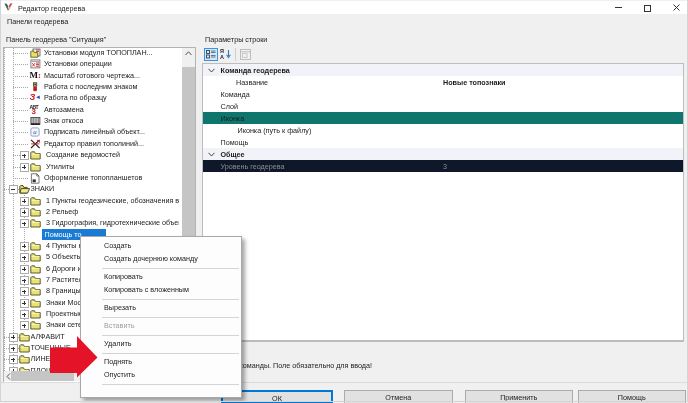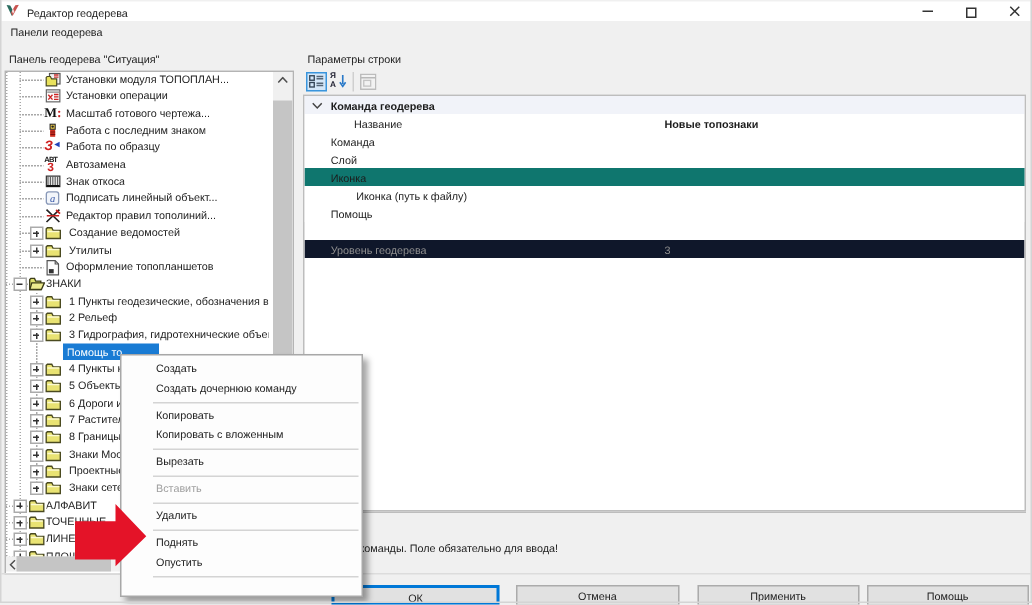--- a/index.html
+++ b/index.html
@@ -328,20 +328,26 @@
       <div class="txt ab" style="left:17.5px;top:1.6px;color:#1c1c1c;font-weight:normal;">Слой</div>
     </div>
 <div class="ab" style="left:0;top:48.0px;width:572px;height:12.0px;background:#0f766e;">
       <div class="txt ab" style="left:17.5px;top:1.6px;color:#1c1c1c;font-weight:normal;">Иконка</div>
     </div>
 <div class="ab" style="left:0;top:60.0px;width:480px;height:12.0px;background:#fff;">
       <div class="txt ab" style="left:17.5px;top:1.6px;color:#1c1c1c;font-weight:normal;margin-left:17px;">Иконка (путь к файлу)</div>
     </div>
 <div class="ab" style="left:0;top:72.0px;width:480px;height:12.0px;background:#fff;">
       <div class="txt ab" style="left:17.5px;top:1.6px;color:#1c1c1c;font-weight:normal;">Помощь</div>
+    </div>
+<div class="ab" style="left:0;top:84.0px;width:480px;height:12.0px;background:#f1f3f9;">
+      <svg class="ab" style="left:5px;top:3.5px" width="7" height="5" viewBox="0 0 7 5">
+        <path d="M0.5 0.8 L3.5 4 L6.5 0.8" fill="none" stroke="#444" stroke-width="1"></path>
+      </svg>
+      <div class="txt ab" style="left:17.5px;top:1.6px;color:#1c1c1c;font-weight:bold;">Общее</div>
     </div>
 <div class="ab" style="left:0;top:96.0px;width:480px;height:12.0px;background:#0f172a;">
       <div class="txt ab" style="left:17.5px;top:1.6px;color:#8e8e8e;font-weight:normal;">Уровень геодерева</div>
       <div class="txt ab" style="left:240px;top:1.6px;color:#8e8e8e;font-weight:normal;">3</div>
     </div>
 </div>
 <div class="ab" style="left:202px;top:341px;width:482px;height:1px;background:#bdbdbd;"></div>
 <div class="ab txt" style="left:205.5px;top:361px;z-index:1;">Название команды. Поле обязательно для ввода!</div>
 <div class="ab" style="left:1px;top:382px;width:686px;height:1px;background:#dcdcdc;"></div>
 <div class="ab" style="left:221.0px;top:389.5px;width:112.0px;height:14px;background:#e1e1e1;border:2px solid #0078d7;box-sizing:border-box;text-align:center;z-index:1;">

